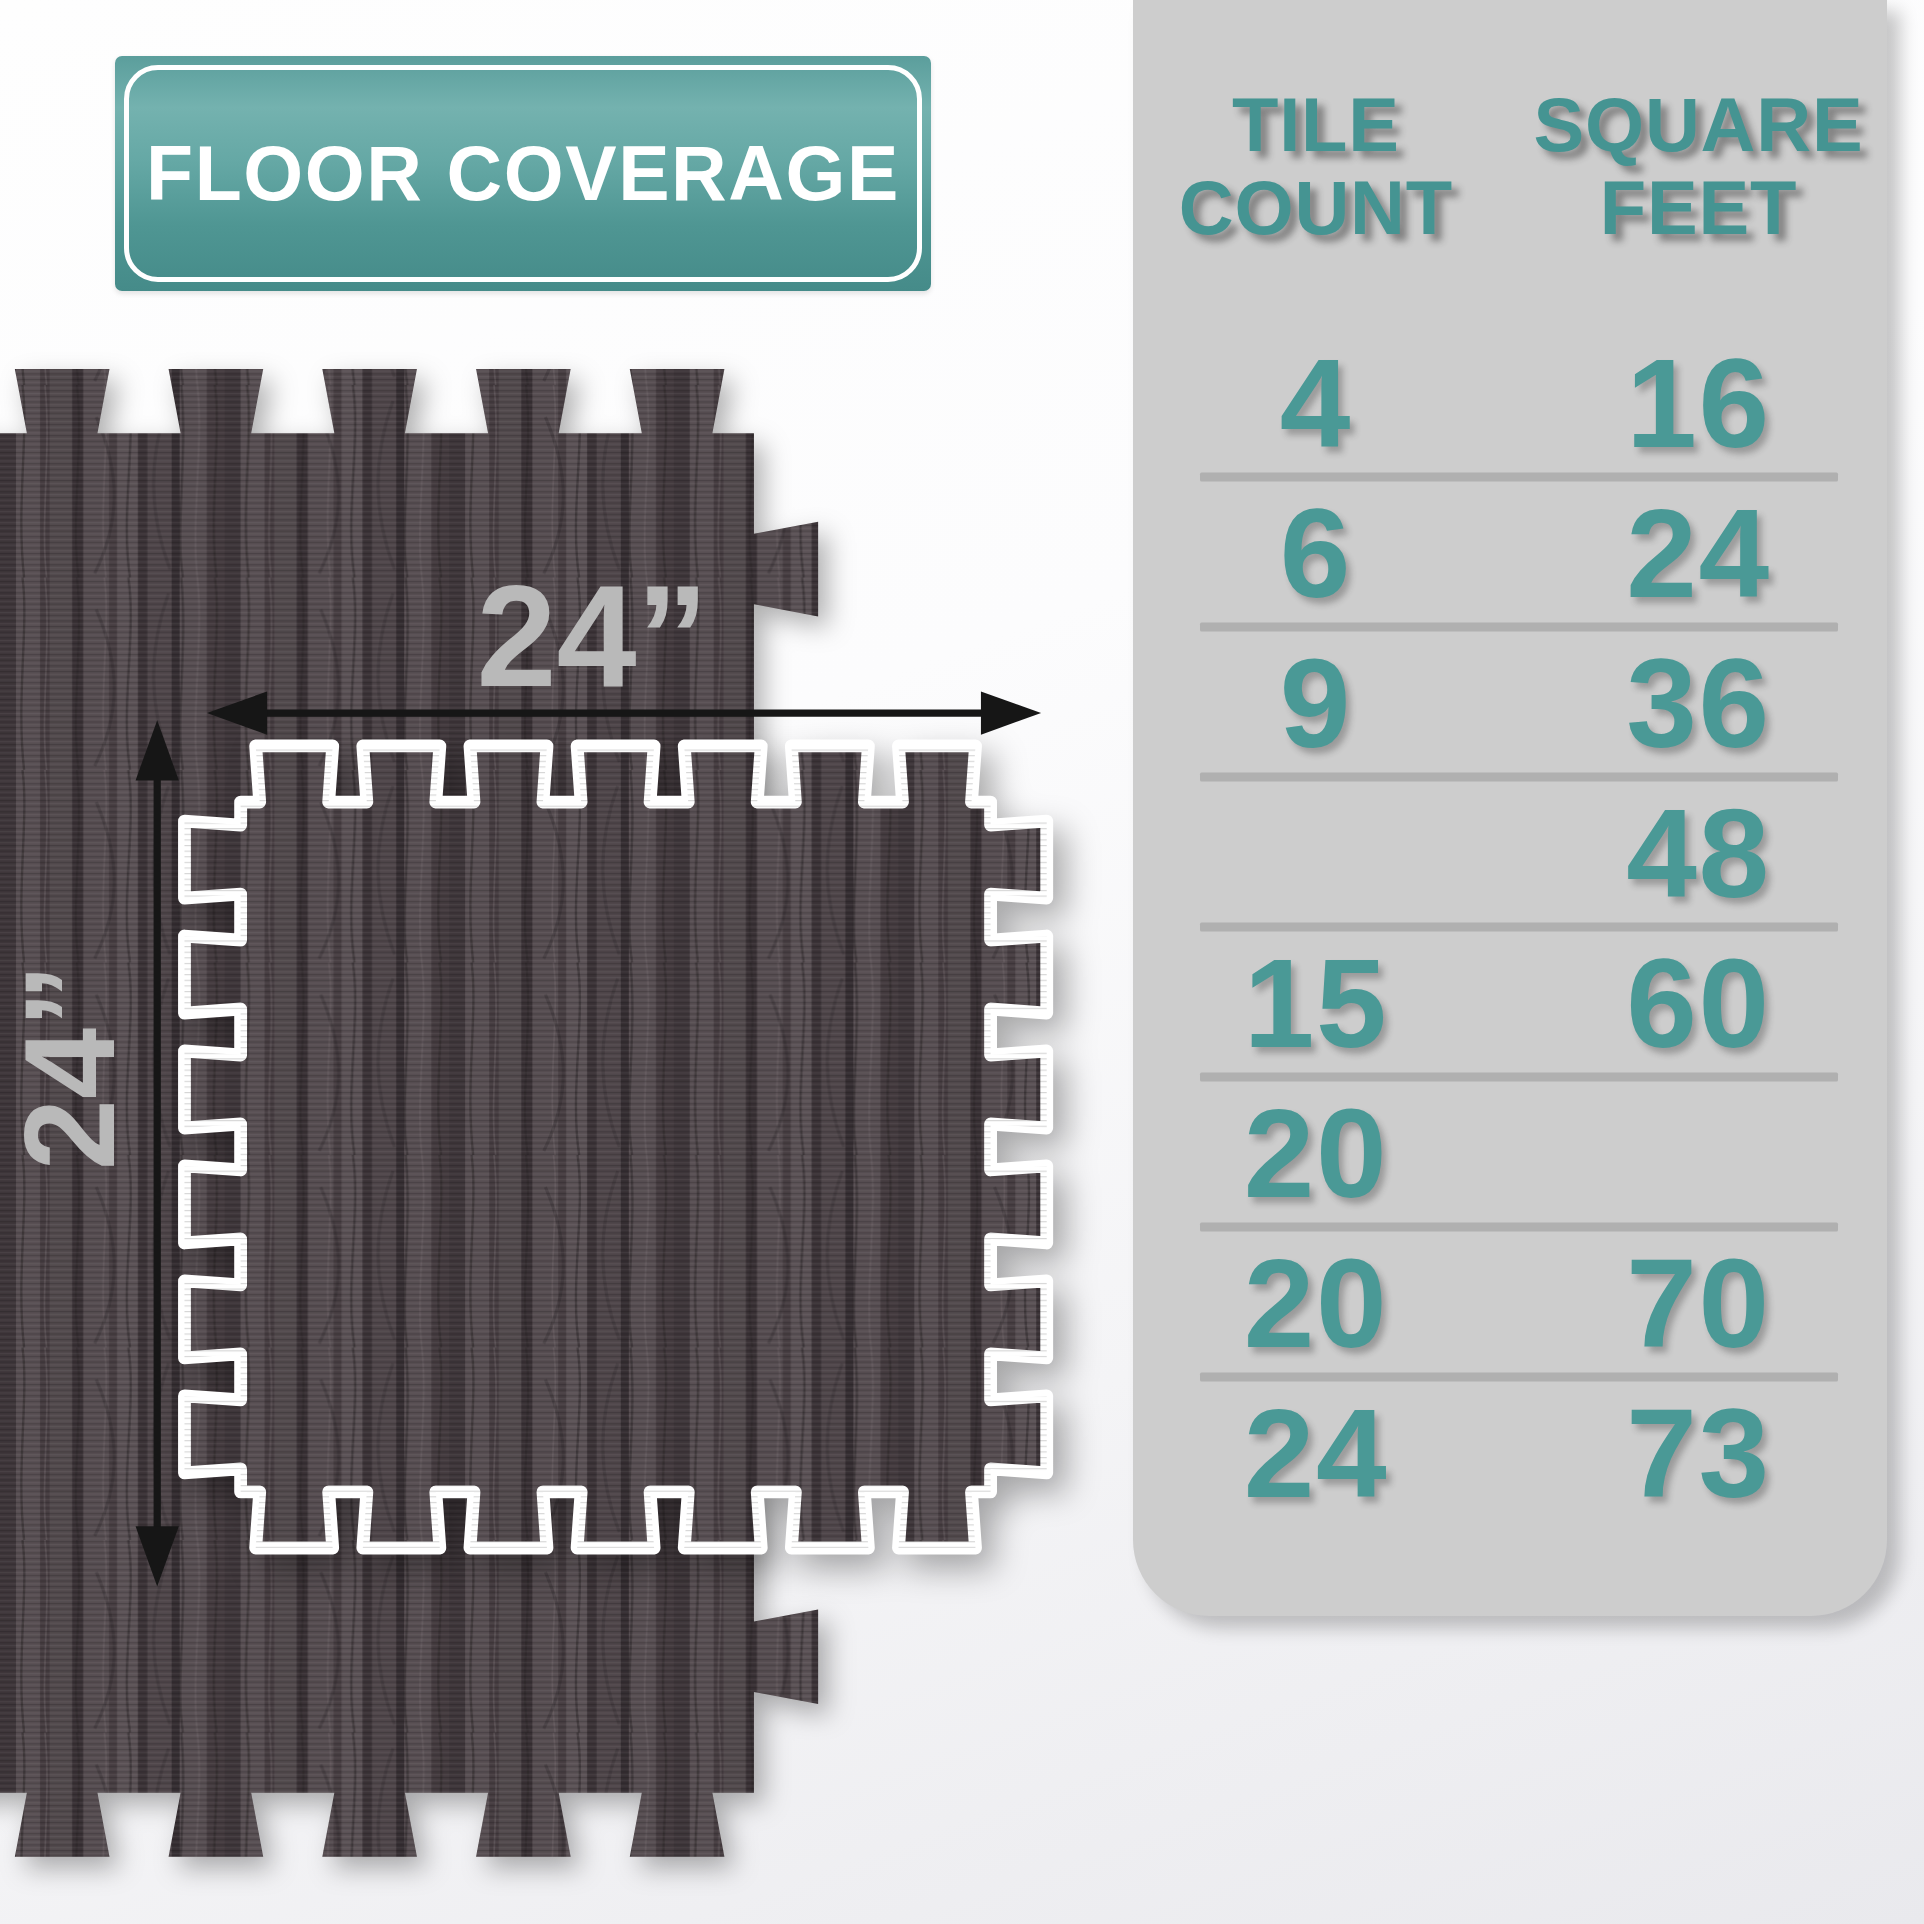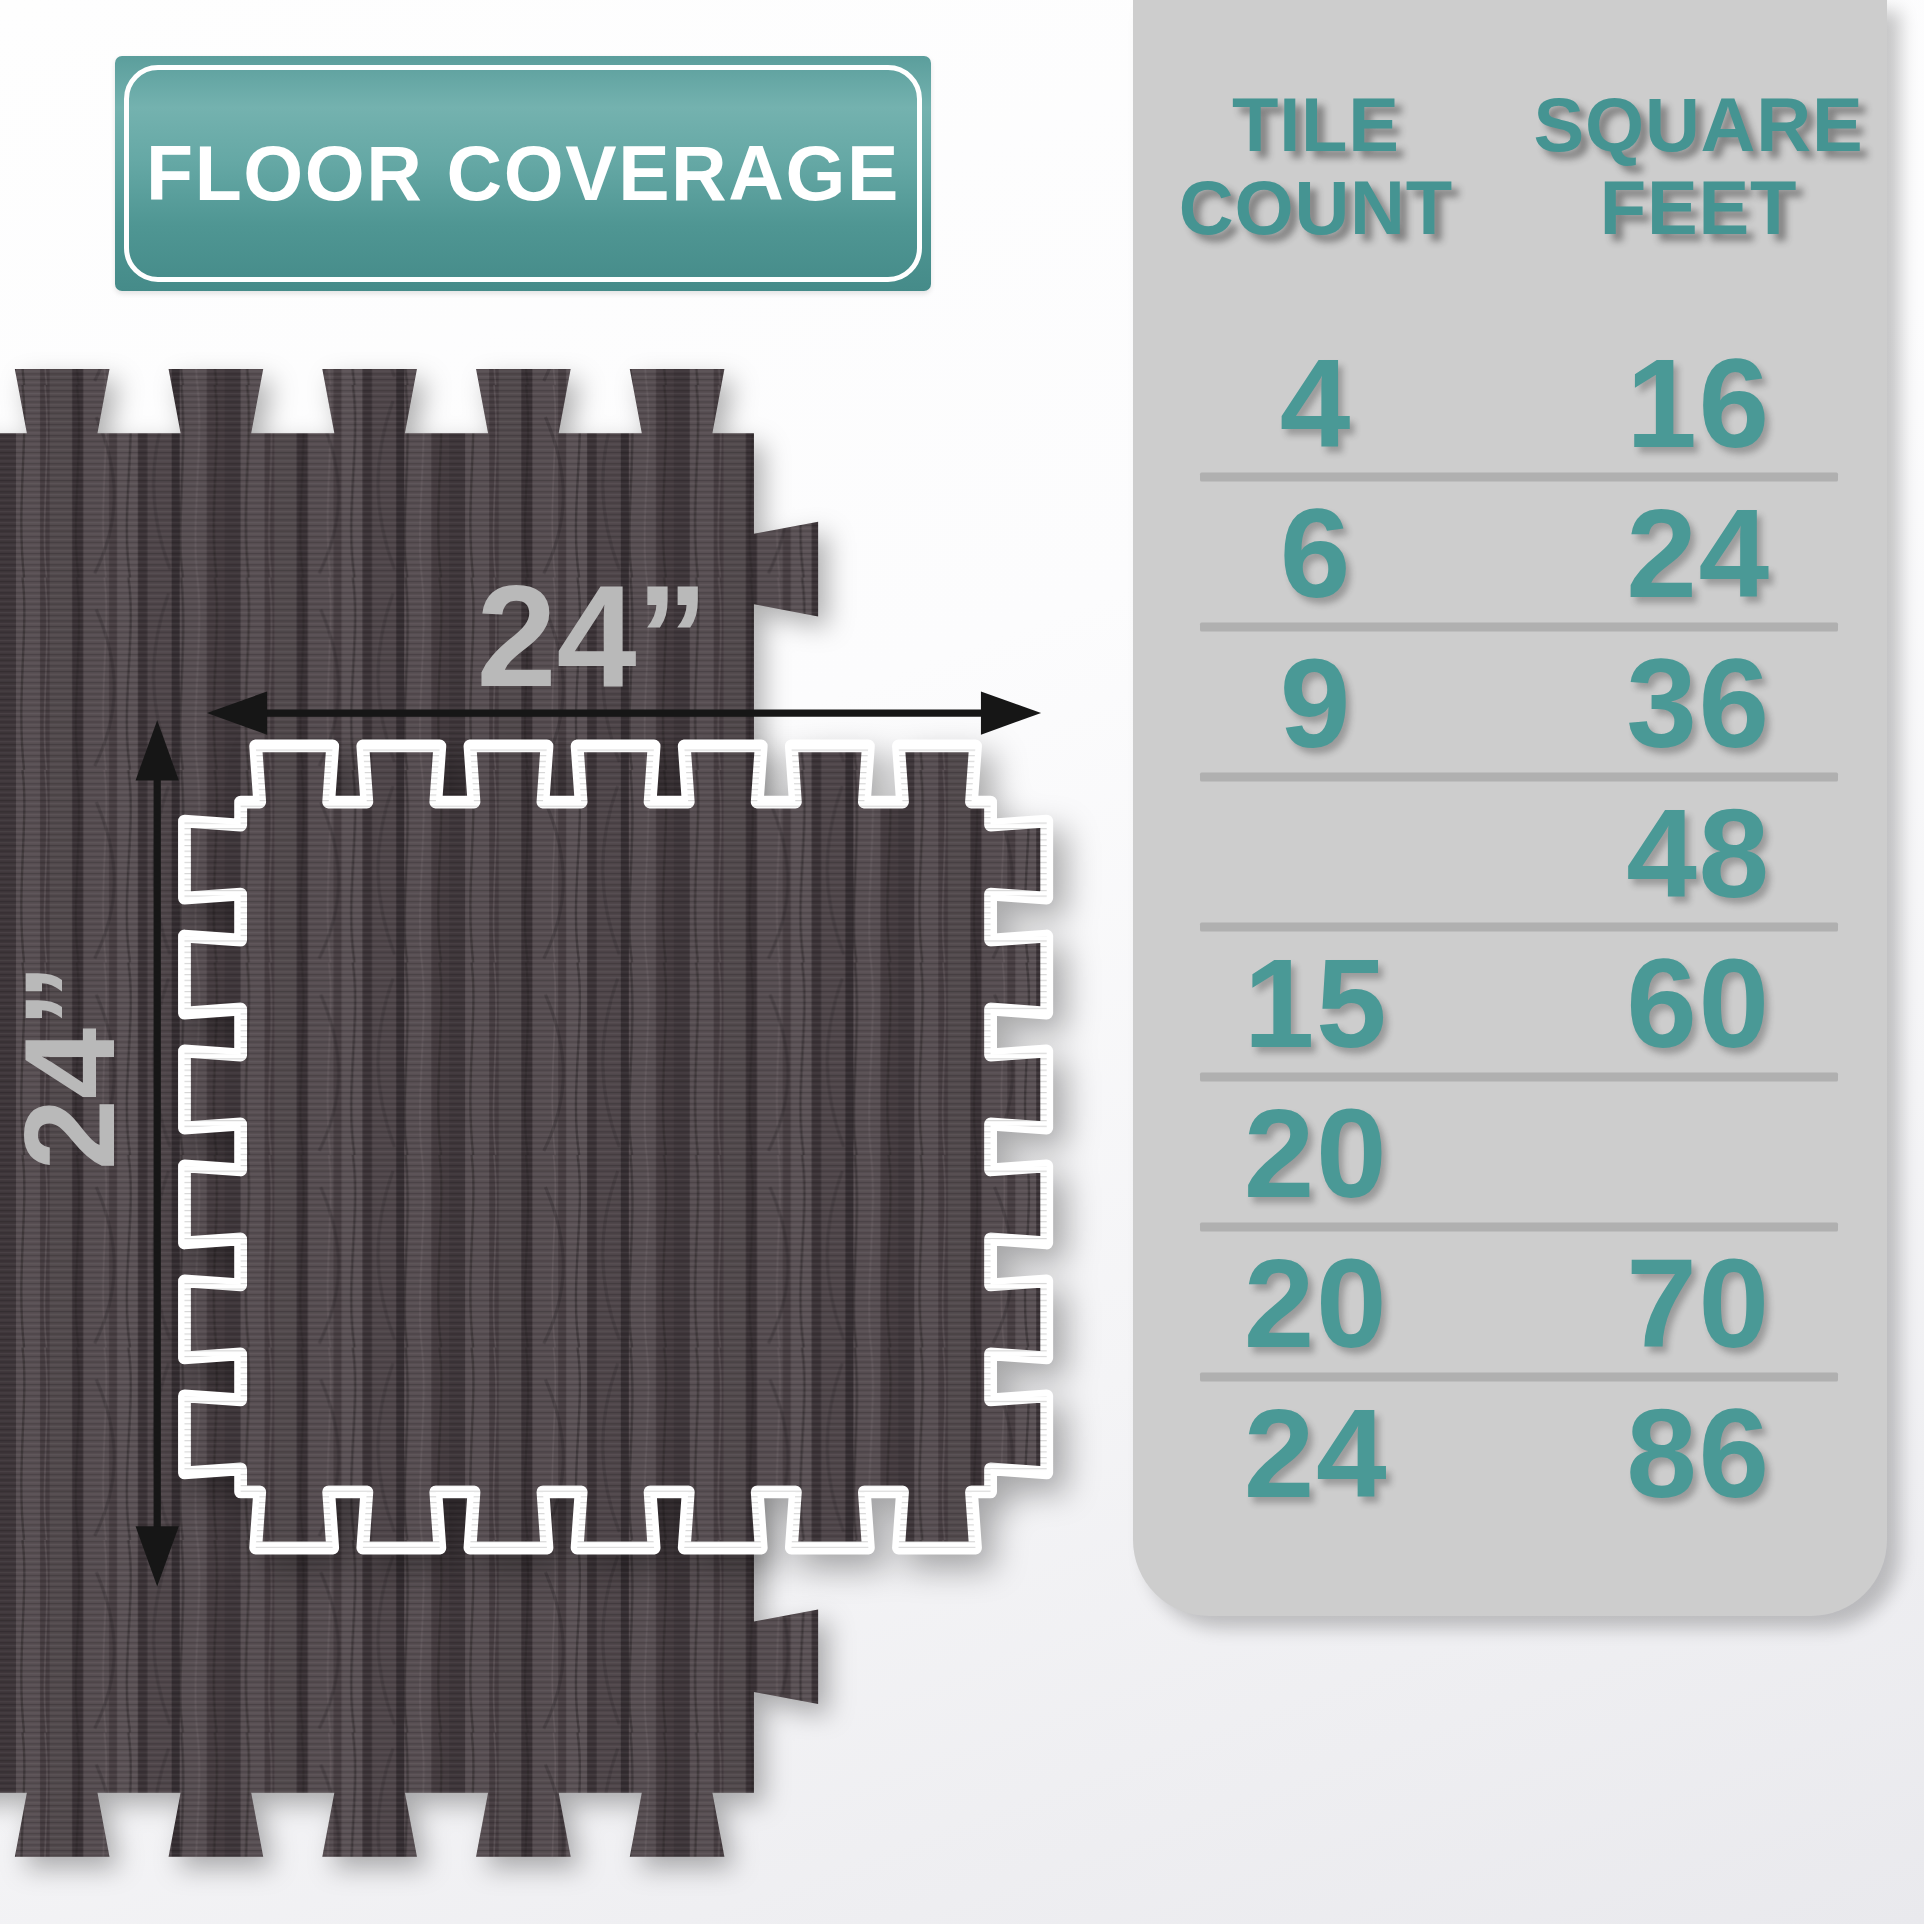--- a/index.html
+++ b/index.html
@@ -178,18 +178,18 @@
     <div class="sep" style="top:1227px"></div>
 
     <div class="trow" style="top:1303px">
       <span class="cell c1">20</span>
       <span class="cell c2">70</span>
     </div>
     <div class="sep" style="top:1377px"></div>
 
     <div class="trow" style="top:1453px">
       <span class="cell c1">24</span>
-      <span class="cell c2">86</span>
+      <span class="cell c2">73</span>
     </div>
   </div>
 
 </div>
 
 
 </body></html>

